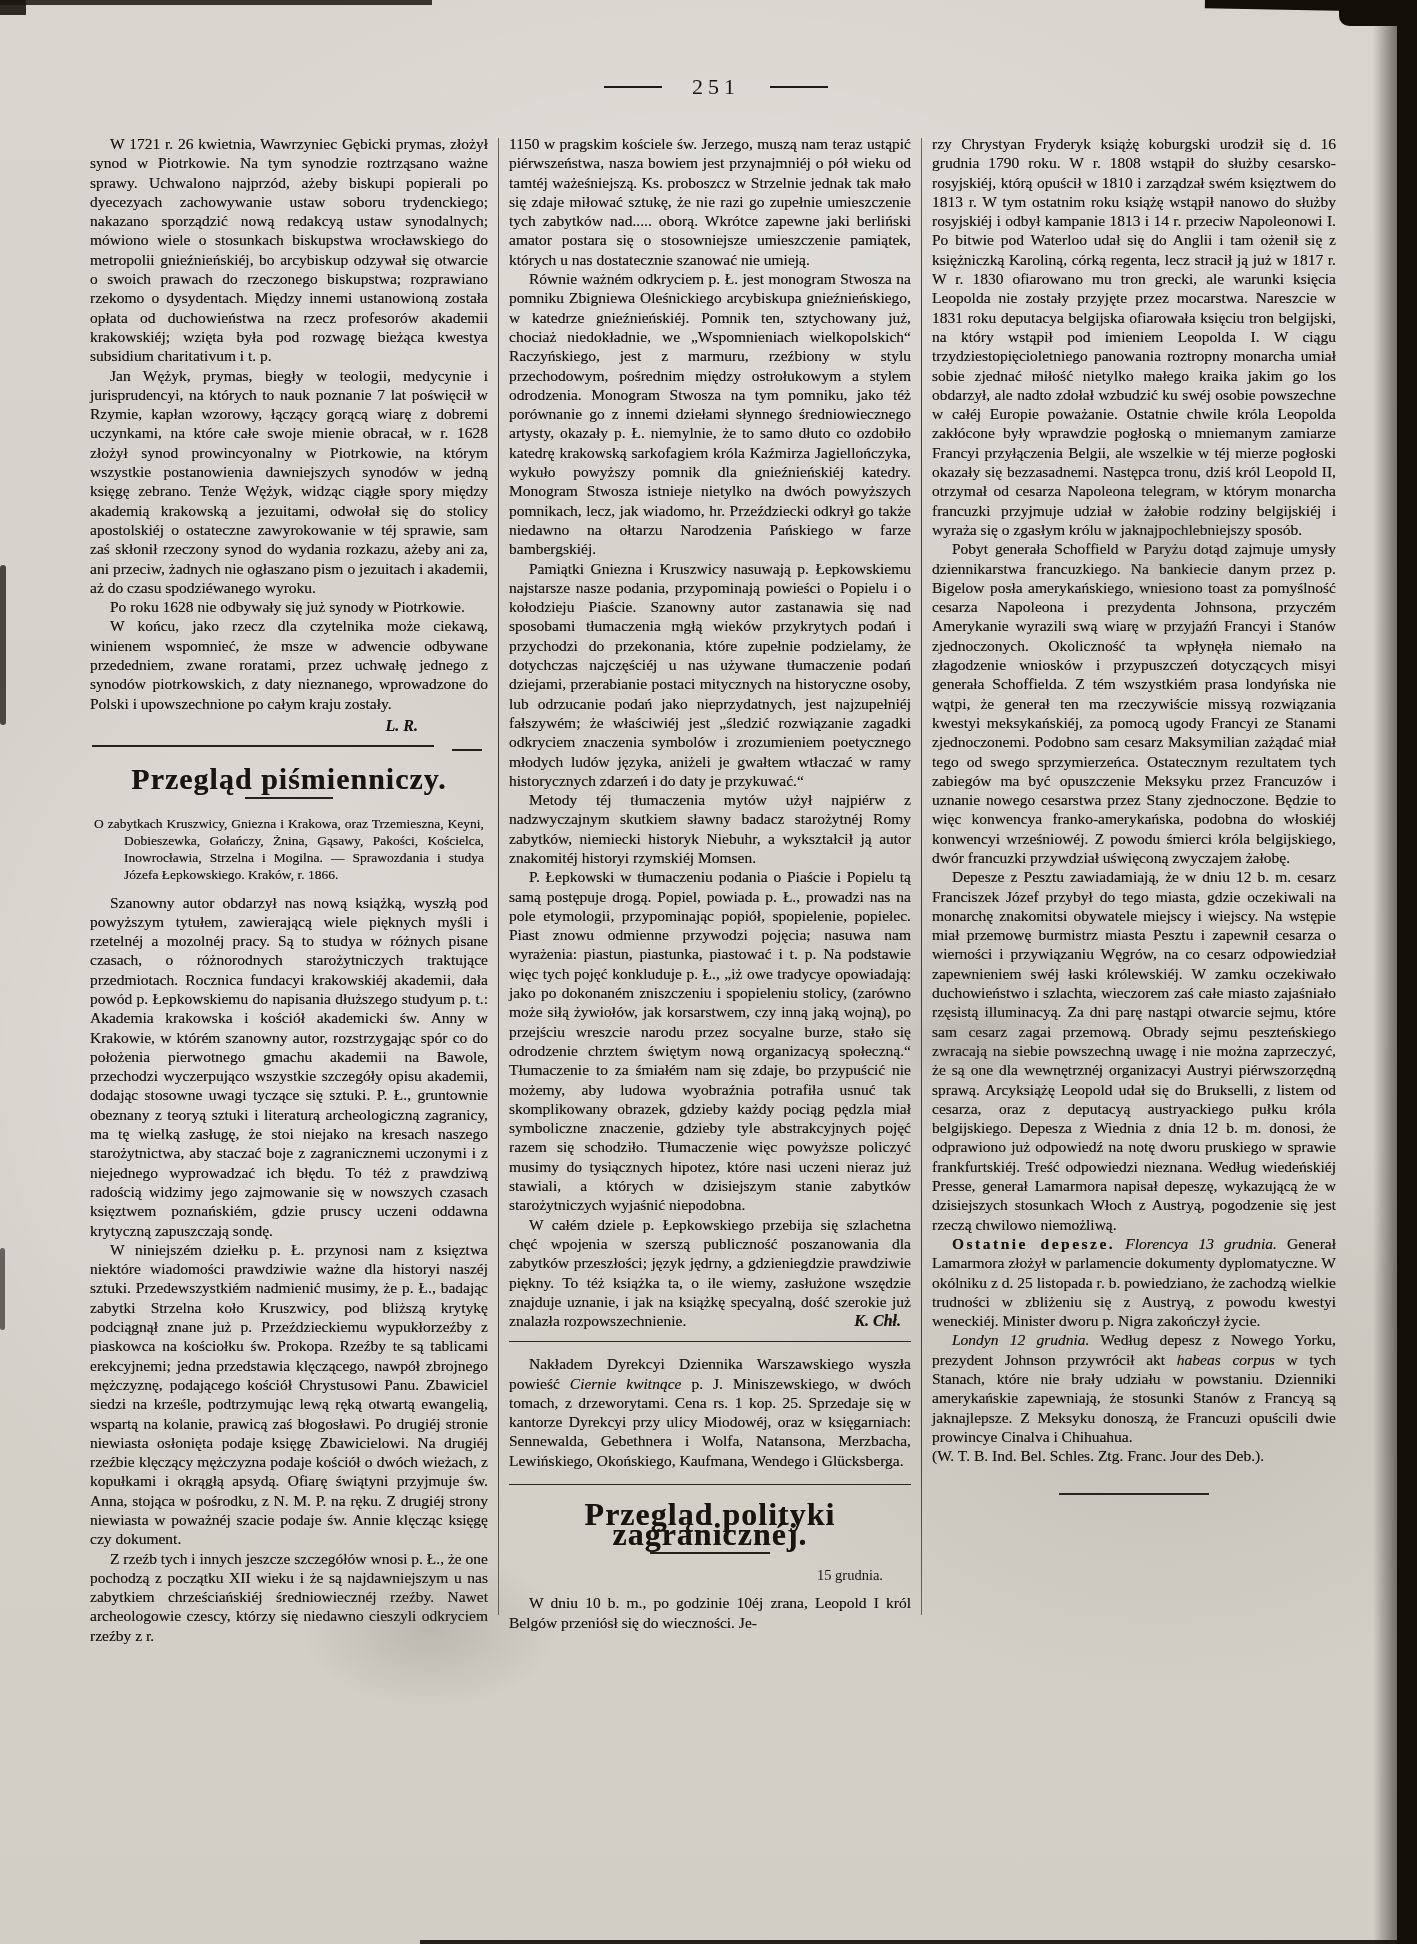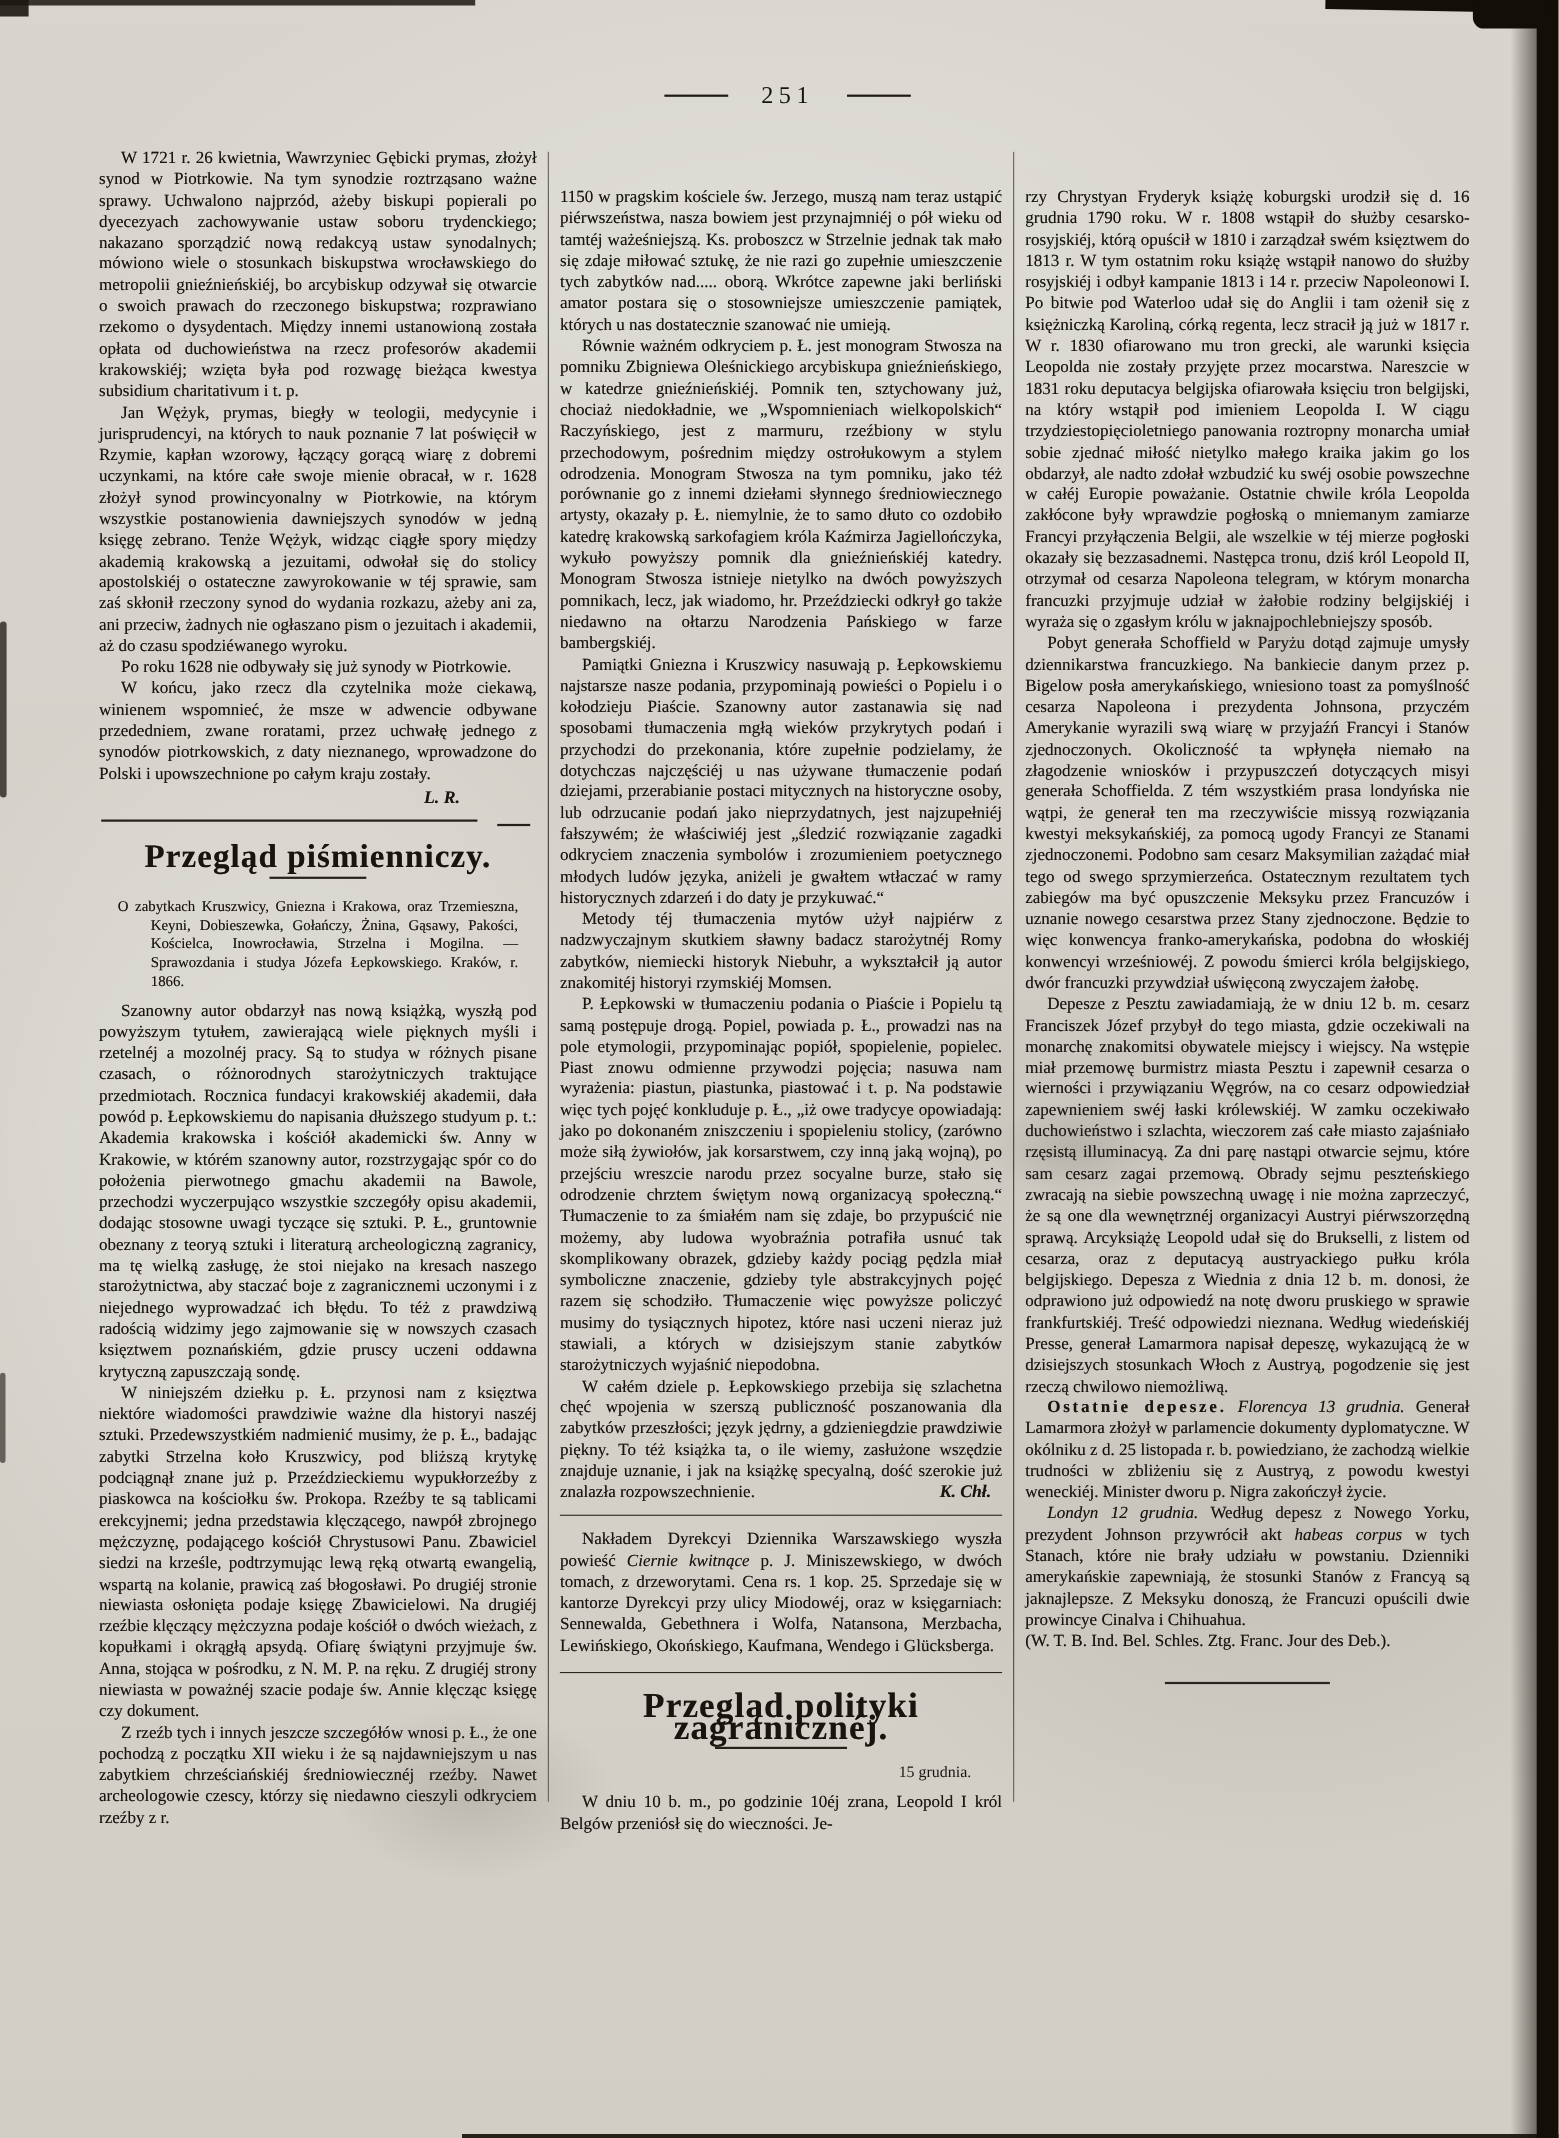--- a/index.html
+++ b/index.html
@@ -26,33 +26,33 @@
     position:absolute;left:90px;top:134px;width:1252px;
     display:flex;align-items:stretch;
   }
   .col{font-size:15.5px;line-height:19.3px;}
   .col-1{width:398px;}
   .col-2{width:402px;}
   .col-3{width:404px;}
   .vrule{width:1px;background:linear-gradient(#6a6359,#3f3a33 12%,#423d36 88%,#6a6359);margin:4px 10px 30px 10px;}
   p{margin:0;text-align:justify;text-indent:20px;
     text-shadow:0 0 .5px rgba(24,18,12,.55);font-family:Liberation Serif, serif;}
-  p.cont{text-indent:0;margin-top:36px;}
+  p.cont{text-indent:0;}
   .sig{ text-align:right;font-style:italic;font-weight:bold;font-size:16px;
     padding-right:70px;margin-top:3px;text-shadow:0 0 .5px rgba(24,18,12,.5);}
   .sig-inline{text-align:right;font-style:italic;font-weight:bold;font-size:16px;
     padding-right:10px;margin-top:-19px;text-shadow:0 0 .5px rgba(24,18,12,.5);}
   .rule-sig{position:relative;height:8px;margin:8px 0 6px;}
   .rule-sig .main{position:absolute;left:2px;top:2px;width:86%;height:1.5px;background:#25201a;}
   .rule-sig .tail{position:absolute;right:6px;top:6px;width:30px;height:2px;background:#25201a;}
   .sect-heading{font-size:30px;text-align:center;letter-spacing:1px;margin:18px 0 8px;
     text-shadow:0 0 .6px rgba(24,18,12,.6);}
   .heading-rule{width:88px;height:2px;background:#25201a;margin:0 auto 16px;}
   .biblio{font-size:13.5px;line-height:17px;text-align:justify;
-    padding-left:30px;text-indent:-30px;margin:0 17px 10px;
+    padding-left:30px;text-indent:-30px;margin:0 4px 10px;
     text-shadow:0 0 .4px rgba(24,18,12,.5);}
   .hrule{height:1.5px;background:#2a2520;margin:10px 0 12px;}
   .politics-heading{font-size:32px;text-align:center;letter-spacing:1px;margin:20px 0 8px;
     text-shadow:0 0 .6px rgba(24,18,12,.6);}
   .politics-rule{width:120px;height:2px;background:#25201a;margin:0 auto 12px;}
   .dateline{text-align:right;font-size:14.5px;padding-right:28px;margin:0 0 8px;}
   .depesze-label{font-weight:bold;letter-spacing:2.5px;}
   .place{font-style:italic;}
   .sources{text-indent:0;}
   .end-rule{width:150px;height:1.5px;background:#2a2520;margin:28px auto 0;}

